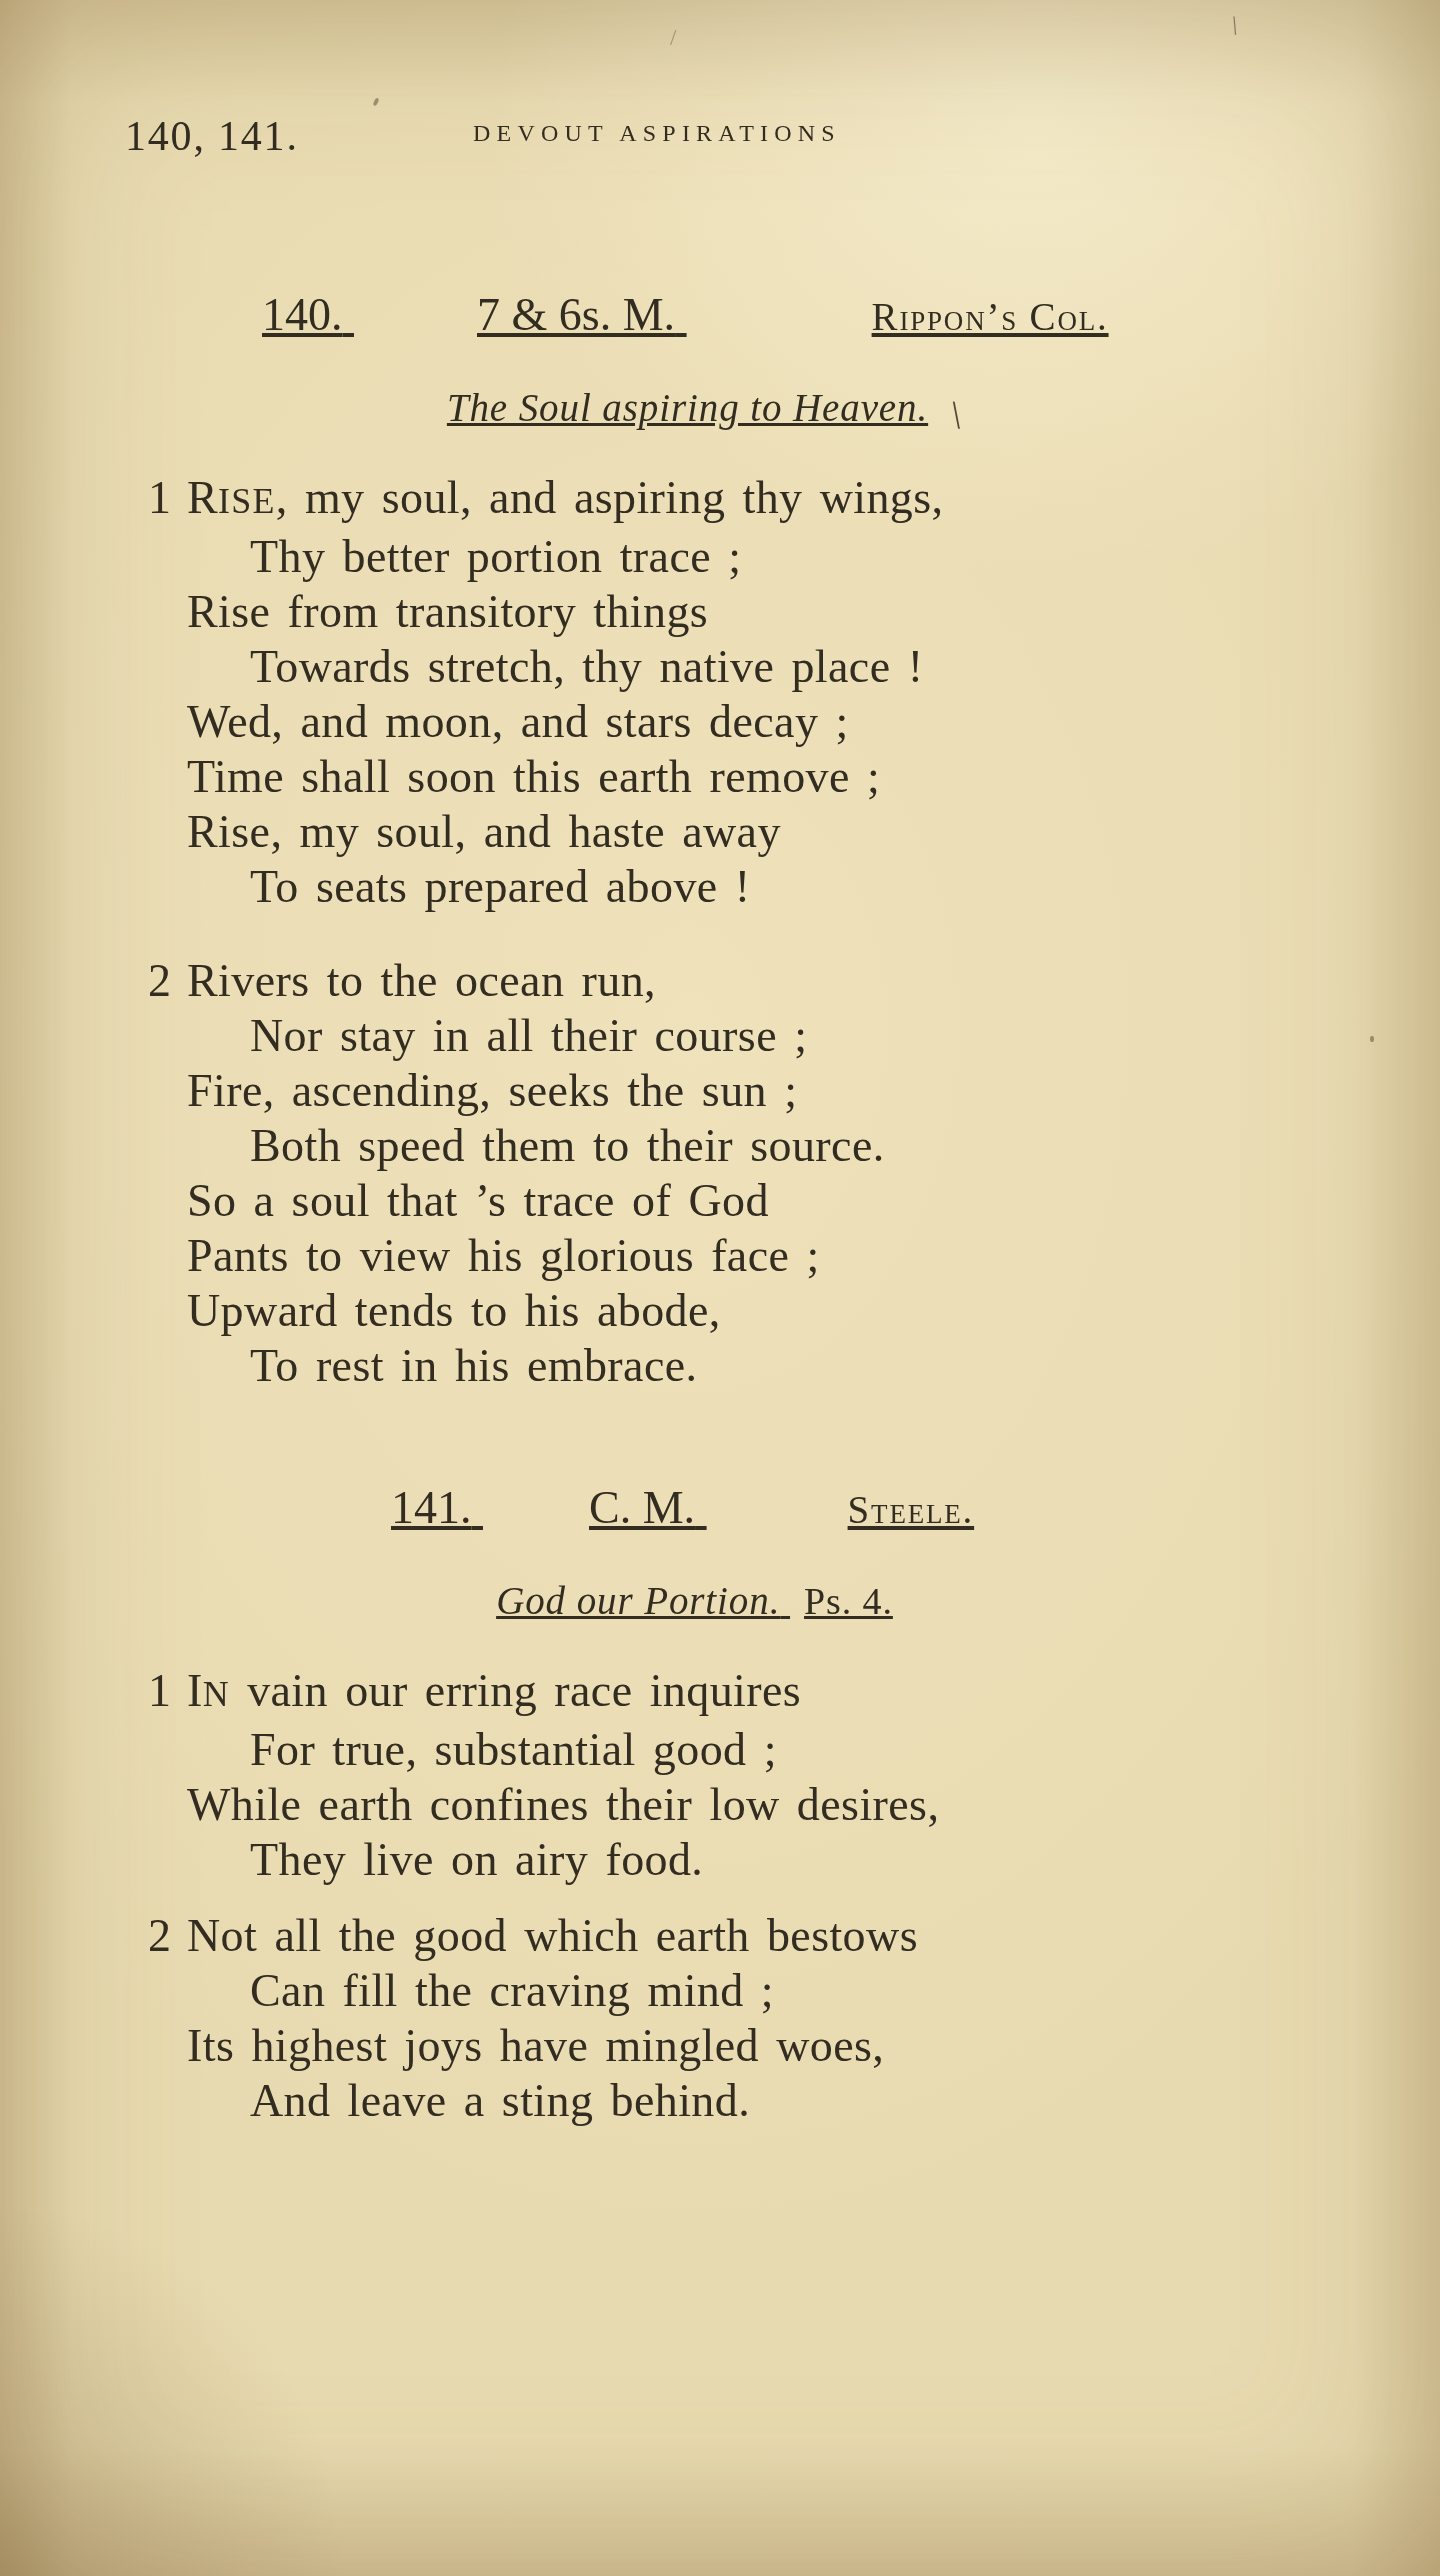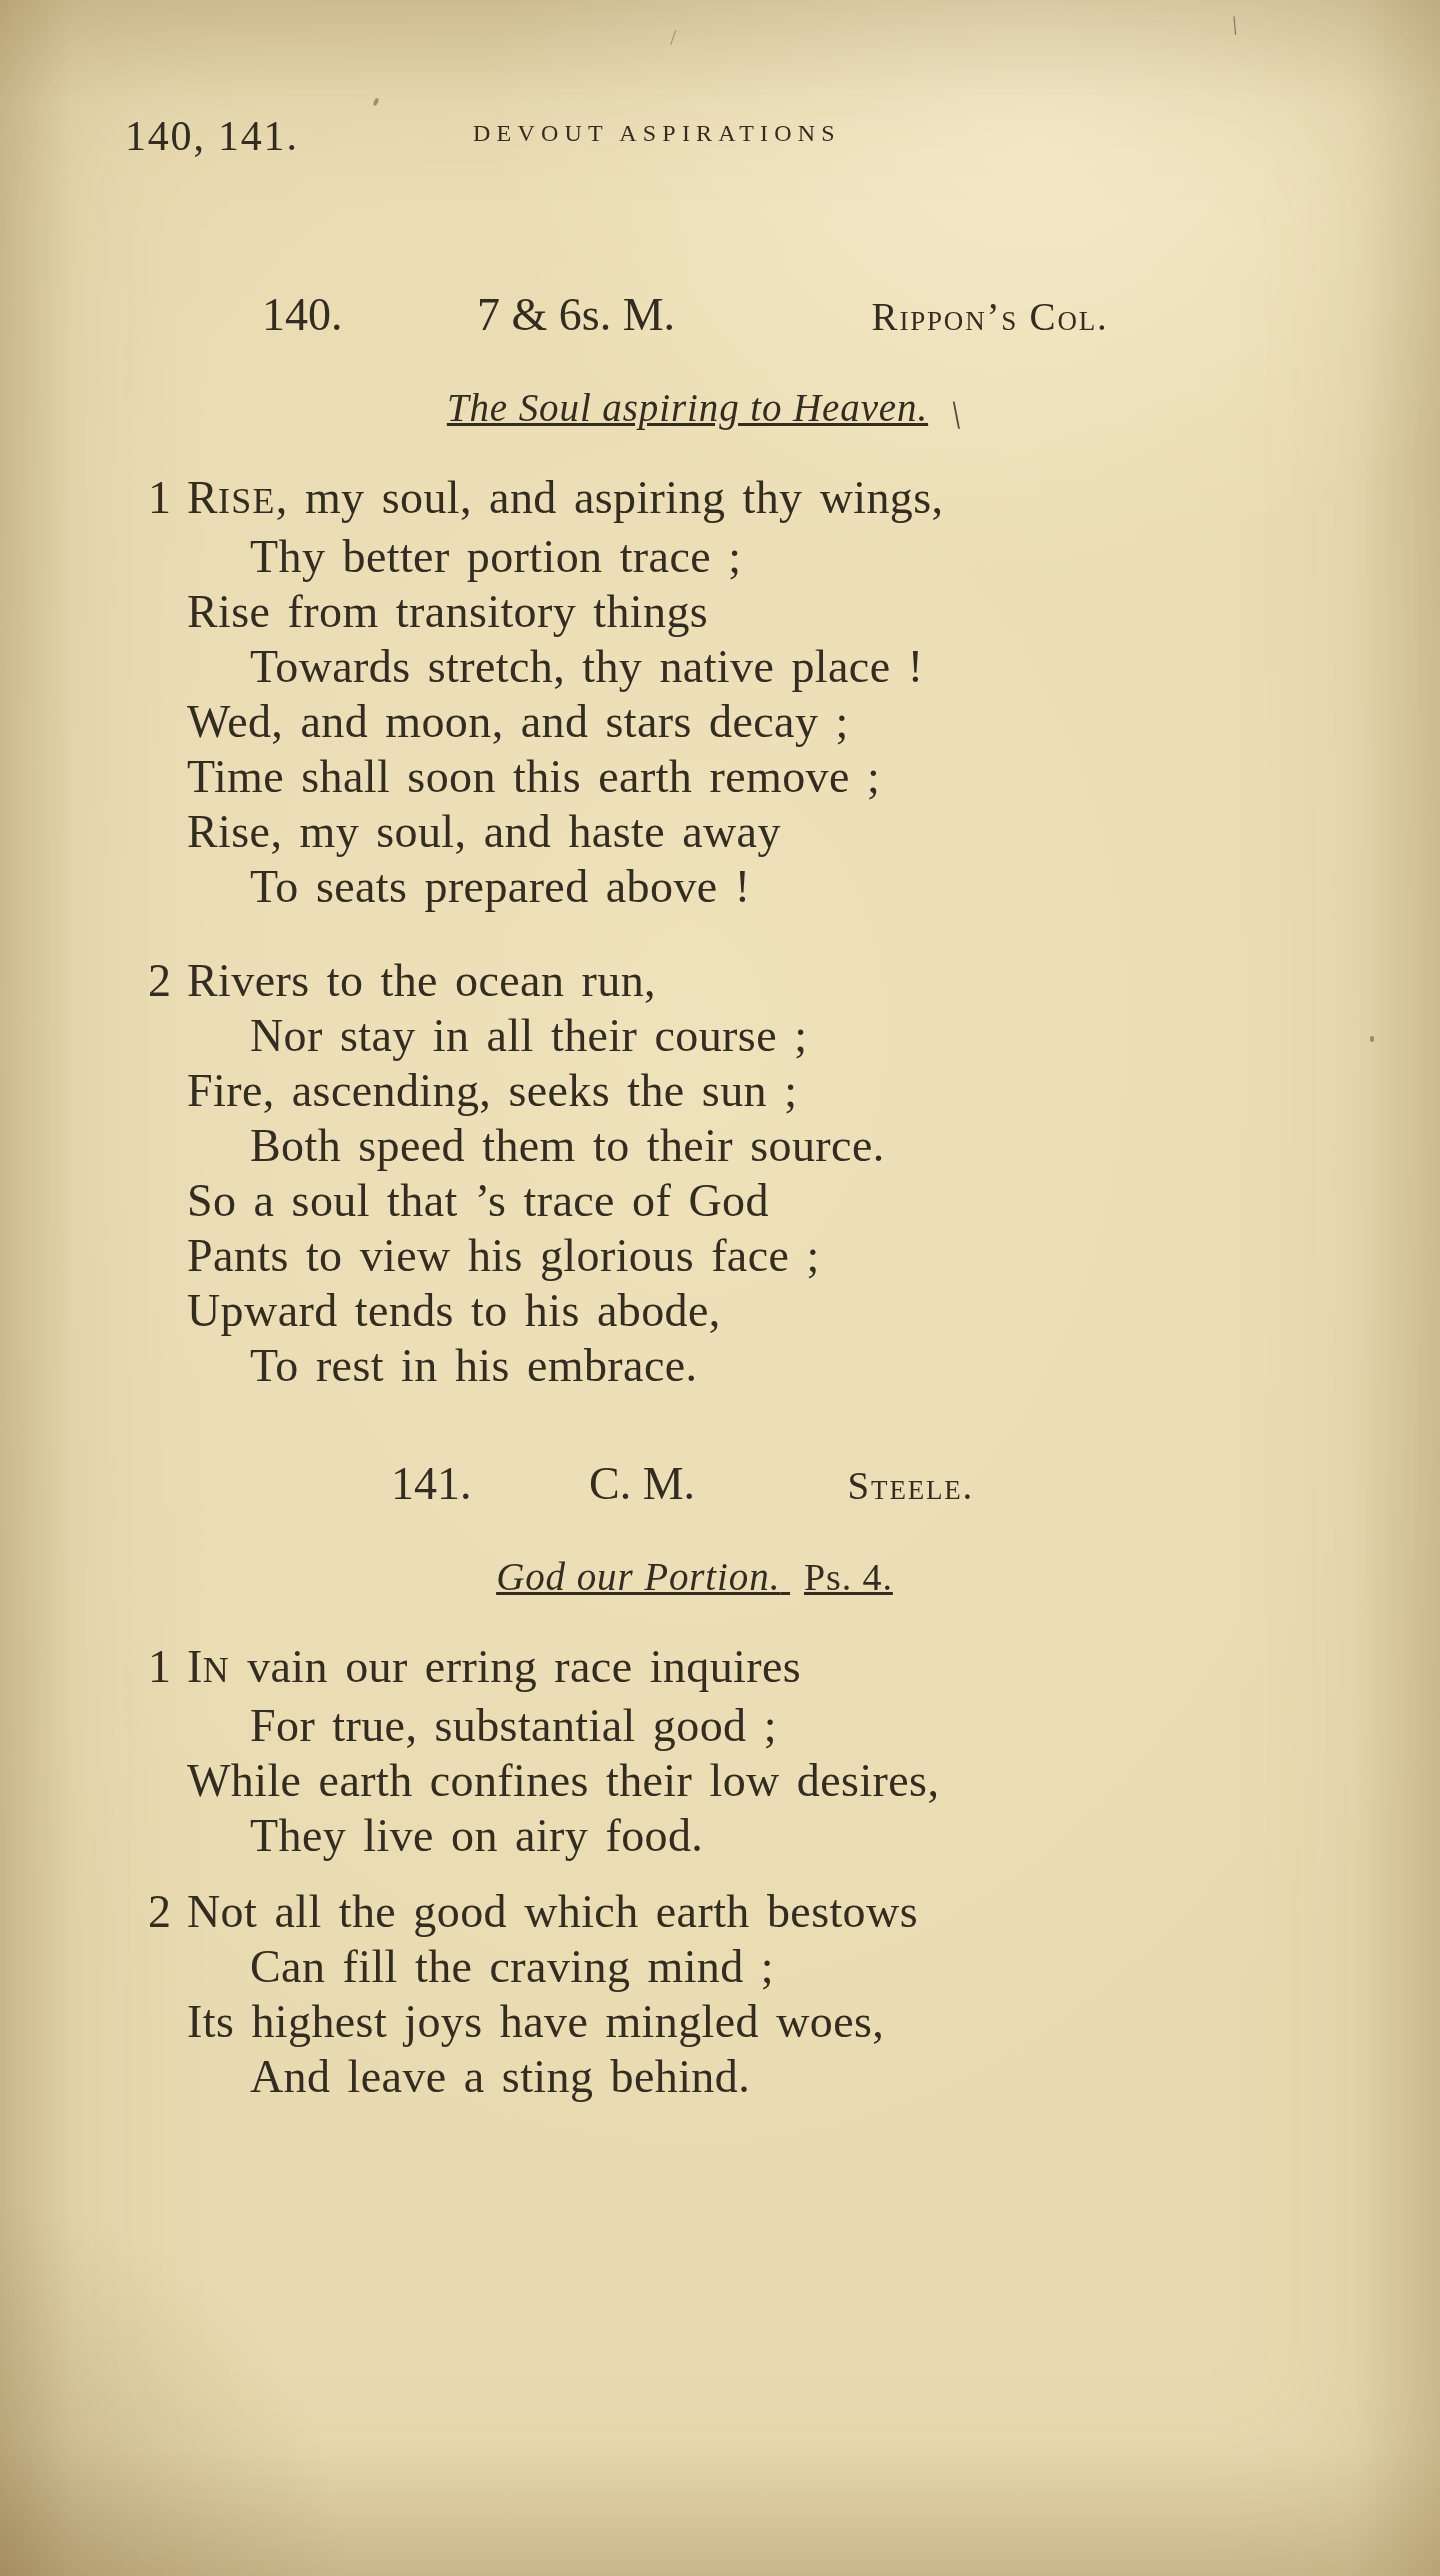--- a/index.html
+++ b/index.html
@@ -18,25 +18,25 @@
     box-shadow: inset 0 0 193px rgba(110, 85, 40, 0.28);
     font-family: "Liberation Serif", serif;
     color: #332c21;
   }
   .content { position: relative; margin-left: 132px; width: 1178px; padding-top: 112px; }
 
   .header-row { position: relative; height: 62px; }
   .header-pages { position: absolute; left: -7px; top: 0; font-size: 42px; letter-spacing: 1.8px; }
   .header-title { position: absolute; left: 341px; top: 8px; font-size: 24px; letter-spacing: 6.2px; }
 
-  .hymn-head { white-space: nowrap; font-size: 46px; }
+  .hymn-head { white-space: nowrap; font-size: 46px; text-decoration: underline; }
   #hymn-0 .hymn-head { margin-top: 114px; margin-left: 130px; }
   #hymn-0 .hmeter  { margin-left: 123px; }
   #hymn-0 .hsource { margin-left: 185px; }
-  #hymn-1 .hymn-head { margin-top: 64px; margin-left: 259px; }
+  #hymn-1 .hymn-head { margin-top: 88px; margin-left: 259px; }
   #hymn-1 .hmeter  { margin-left: 106px; }
   #hymn-1 .hsource { margin-left: 141px; }
   .hsource { font-variant: small-caps; font-size: 39px; letter-spacing: 1.8px; }
 
   .subtitle { margin-top: 44px; width: 1125px; text-align: center; font-size: 39px; text-decoration: underline; }
   .sub-italic { font-style: italic; letter-spacing: 0.9px; }
   .sub-note { font-size: 38px; margin-left: 14px; letter-spacing: 0.9px; }
 
   .verses {
     margin-left: 55px;

